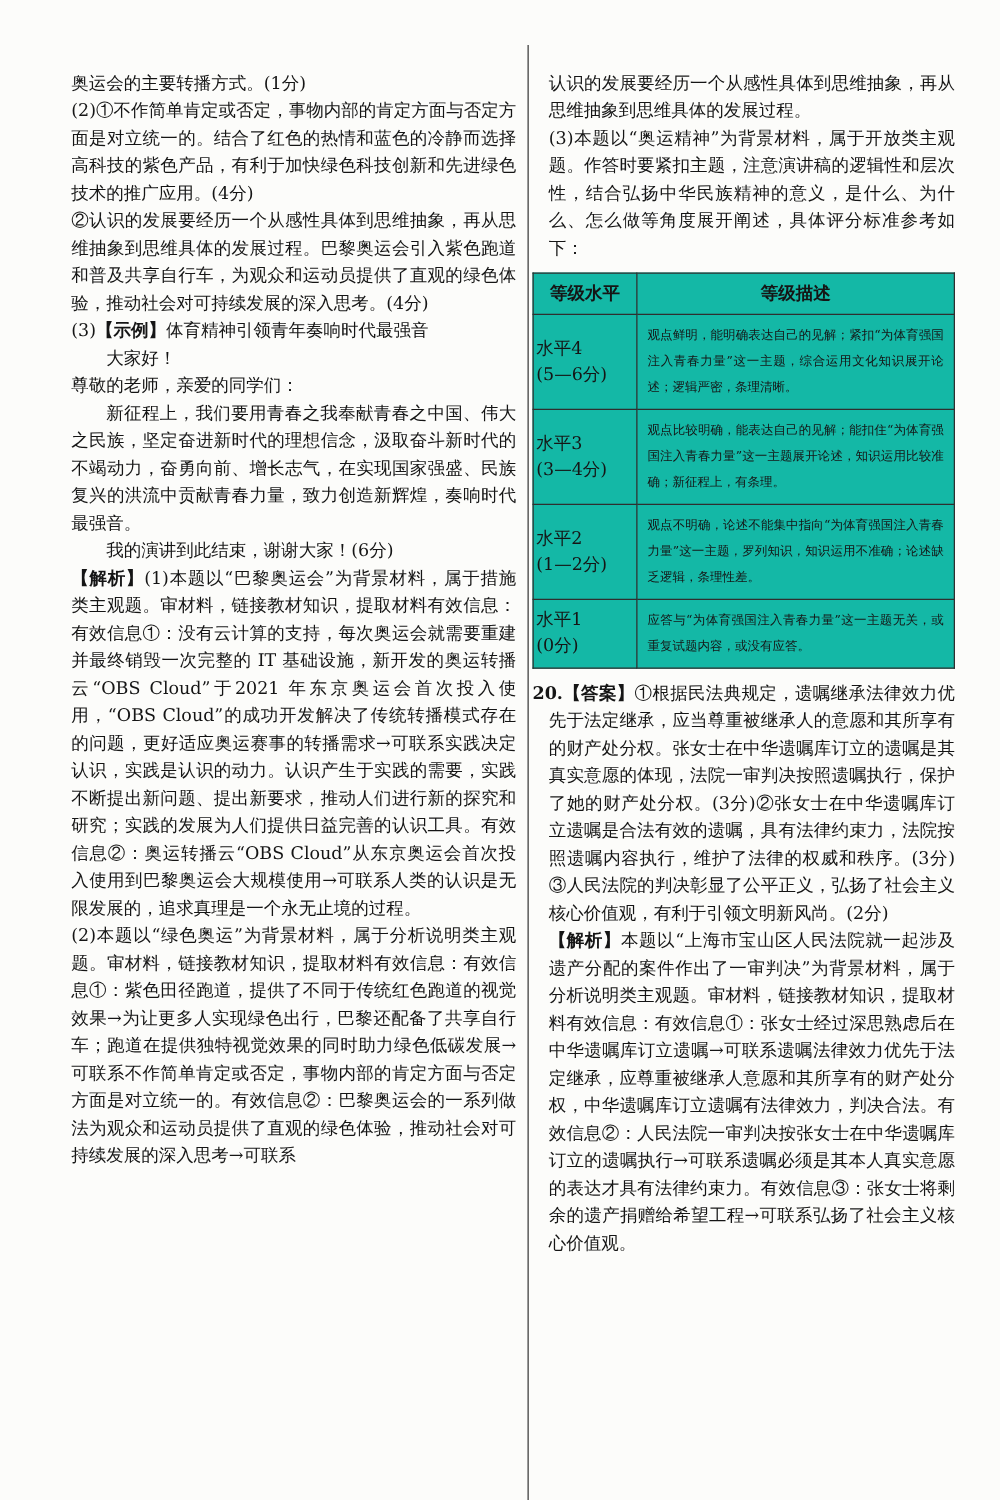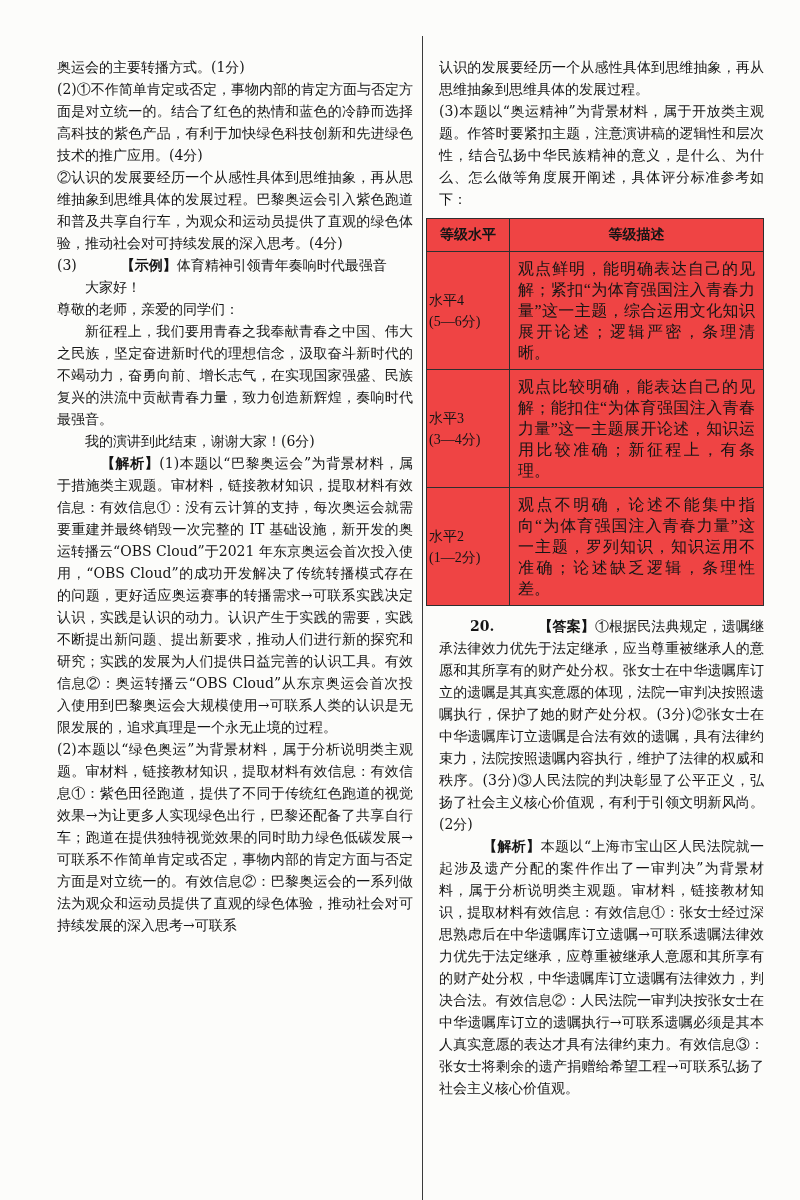--- a/index.html
+++ b/index.html
@@ -21,37 +21,37 @@
   .col-left{left:57px;width:356px;}
   .col-right{left:426px;width:338px;}
   .rc-pad{padding-left:13px;}
   .para{
     margin:0;font-size:14px;line-height:22px;
     text-align:justify;word-break:break-all;
   }
   .s-flush{text-indent:0;}
   .s-indent{text-indent:2em;}
   .s-hang{text-indent:-13px;}
-  b{font-weight:bold;padding-left:44px;}
+  b{font-weight:bold;}
   table.rubric{
     border-collapse:collapse;width:100%;
-    margin:8px 0 9px 0;background:#ef4444;font-family:Liberation Serif, serif;
+    margin:8px 0 9px 0;background:#14b8a6;
   }
   .rubric th,.rubric td{border:1px solid #2f2f2f;}
   .rubric th{
     font-weight:bold;text-align:center;
     font-size:14px;line-height:20px;padding:6px 3px;
   }
   .rubric td.level{
     width:78px;vertical-align:middle;
     font-size:14px;line-height:21px;padding:4px 2px;
   }
   .rubric td.desc{
     text-align:justify;vertical-align:middle;word-break:break-all;
-    font-size:16px;line-height:21px;padding:6px 8px;
+    font-size:10px;line-height:21px;padding:6px 8px;
   }
 </style>
 </head>
 <body>
 
 <div class="page">
   <div class="divider"></div>
 
   <div class="col col-left">
       <p class="para s-flush">奥运会的主要转播方式。(1分)</p>
@@ -94,20 +94,27 @@
             </td>
             <td class="desc">观点比较明确，能表达自己的见解；能扣住“为体育强国注入青春力量”这一主题展开论述，知识运用比较准确；新征程上，有条理。</td>
           </tr>
           <tr>
             <td class="level">
               <div>水平2</div>
               <div>(1—2分)</div>
             </td>
             <td class="desc">观点不明确，论述不能集中指向“为体育强国注入青春力量”这一主题，罗列知识，知识运用不准确；论述缺乏逻辑，条理性差。</td>
           </tr>
+          <tr>
+            <td class="level">
+              <div>水平1</div>
+              <div>(0分)</div>
+            </td>
+            <td class="desc">应答与“为体育强国注入青春力量”这一主题无关，或重复试题内容，或没有应答。</td>
+          </tr>
         </tbody>
     </table>
 
     <div class="rc-pad">
         <p class="para s-hang"><b>20.</b><b>【答案】</b>①根据民法典规定，遗嘱继承法律效力优先于法定继承，应当尊重被继承人的意愿和其所享有的财产处分权。张女士在中华遗嘱库订立的遗嘱是其真实意愿的体现，法院一审判决按照遗嘱执行，保护了她的财产处分权。(3分)②张女士在中华遗嘱库订立遗嘱是合法有效的遗嘱，具有法律约束力，法院按照遗嘱内容执行，维护了法律的权威和秩序。(3分)③人民法院的判决彰显了公平正义，弘扬了社会主义核心价值观，有利于引领文明新风尚。(2分)</p>
         <p class="para s-flush"><b>【解析】</b>本题以“上海市宝山区人民法院就一起涉及遗产分配的案件作出了一审判决”为背景材料，属于分析说明类主观题。审材料，链接教材知识，提取材料有效信息：有效信息①：张女士经过深思熟虑后在中华遗嘱库订立遗嘱→可联系遗嘱法律效力优先于法定继承，应尊重被继承人意愿和其所享有的财产处分权，中华遗嘱库订立遗嘱有法律效力，判决合法。有效信息②：人民法院一审判决按张女士在中华遗嘱库订立的遗嘱执行→可联系遗嘱必须是其本人真实意愿的表达才具有法律约束力。有效信息③：张女士将剩余的遗产捐赠给希望工程→可联系弘扬了社会主义核心价值观。</p>
       </div>
   </div>
 </div>
 

